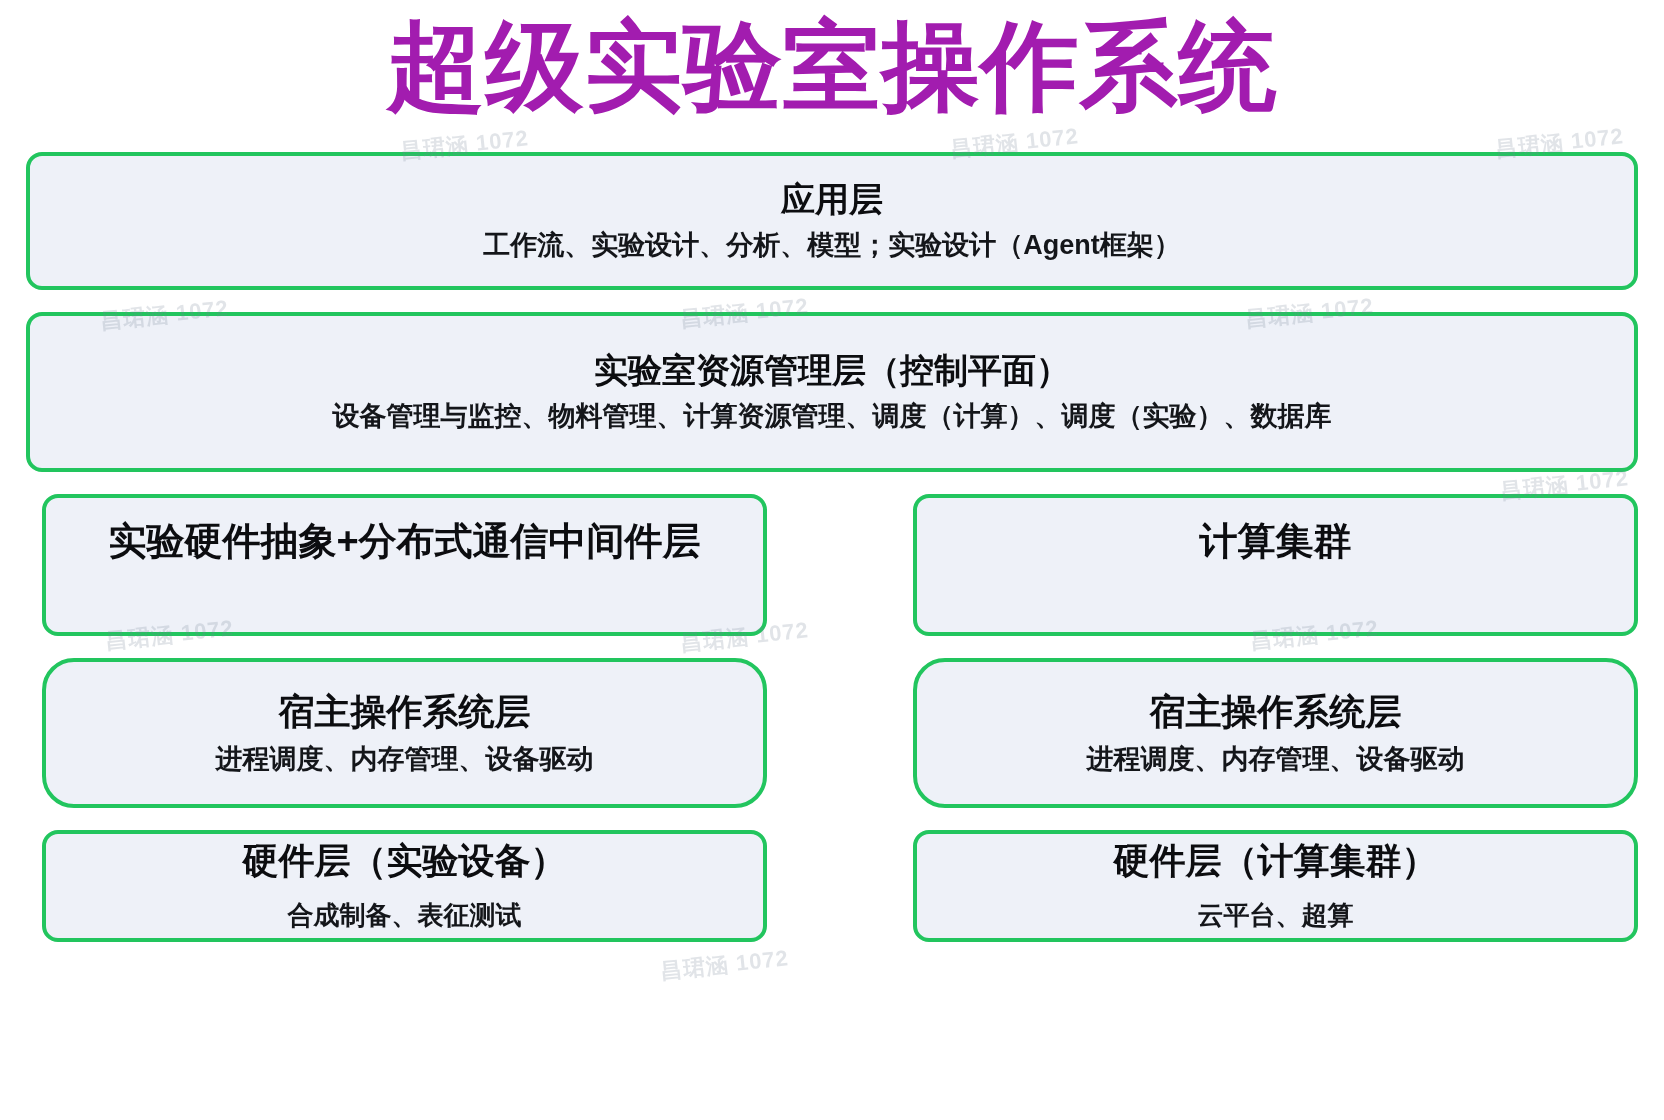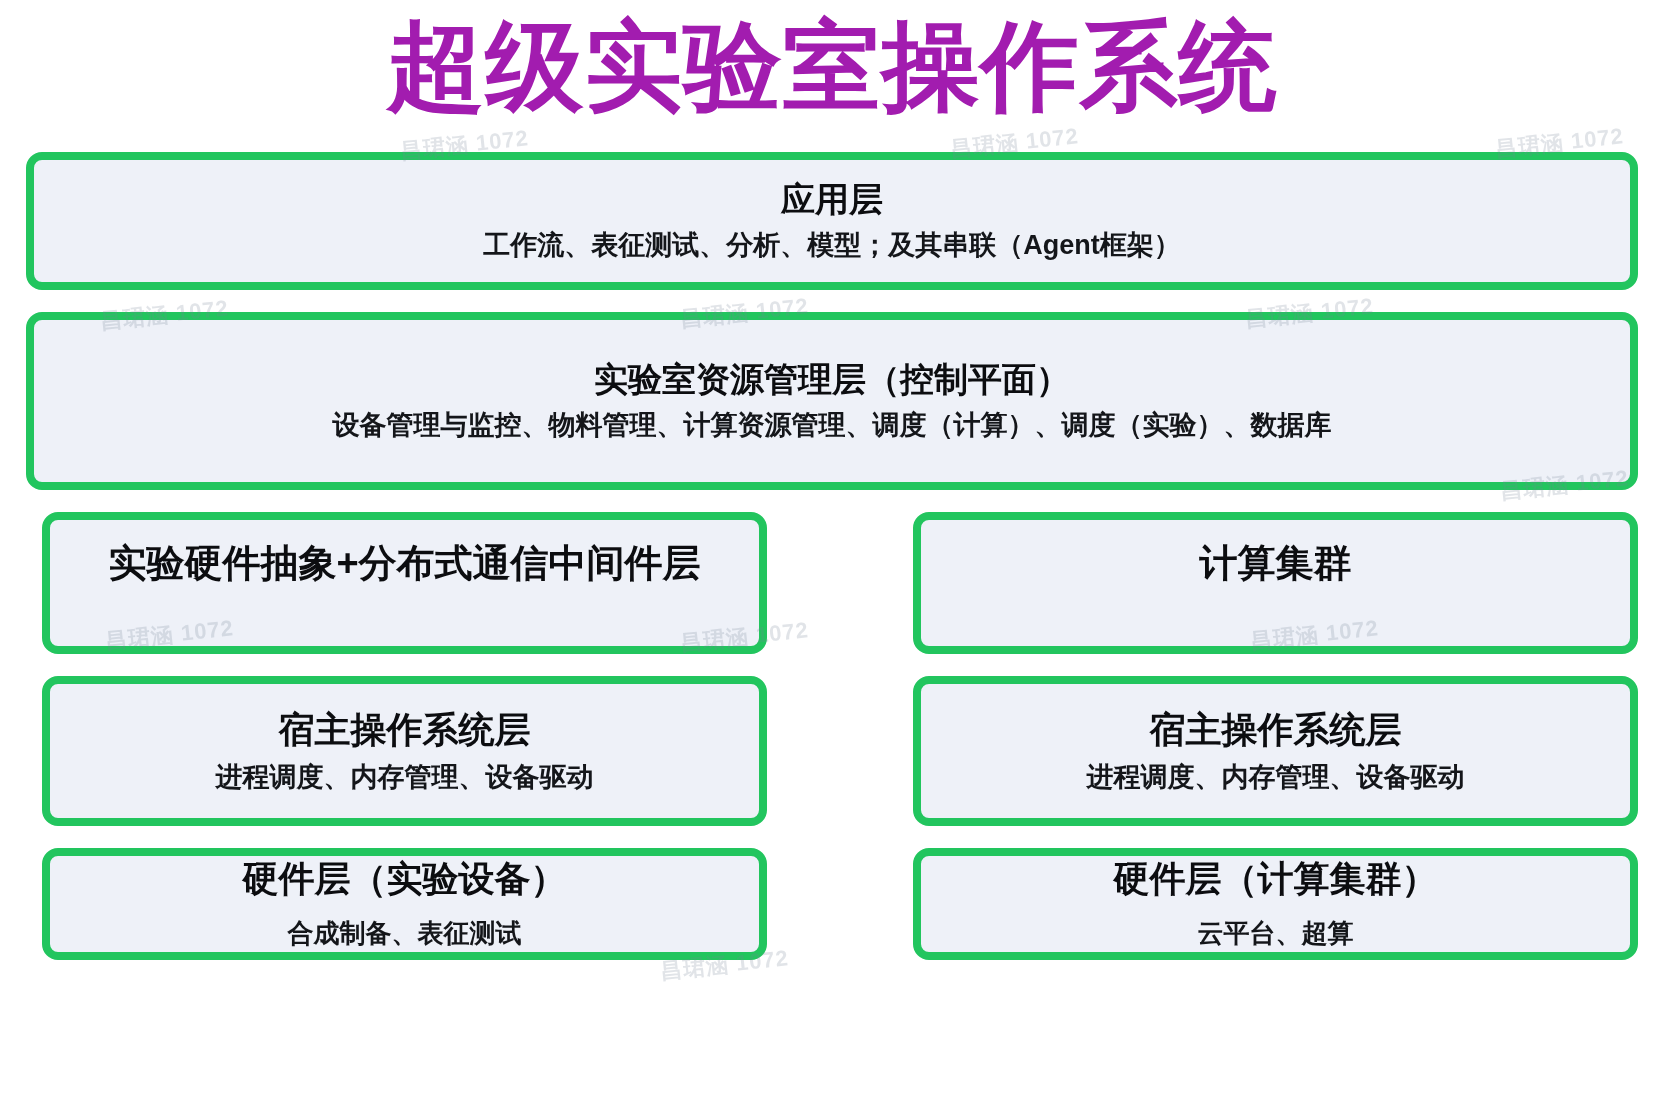--- a/index.html
+++ b/index.html
@@ -30,21 +30,21 @@
     letter-spacing: 1px;
     margin: 0 0 26px 0;
     color: #a21caf;
   }
   .stack {
     display: flex;
     flex-direction: column;
     gap: 22px;
   }
   .box {
-    border: 8px solid #22c55e;
+    border: 4px solid #22c55e;
     border-radius: 16px;
     background: #eef1f8;
     box-sizing: border-box;
     display: flex;
     flex-direction: column;
     align-items: center;
     justify-content: center;
     text-align: center;
     padding: 10px 18px;
     position: relative;
@@ -59,21 +59,21 @@
     font-size: 27px;
     font-weight: bold;
     line-height: 1.3;
     margin-top: 8px;
     color: #14161a;
   }
   .full-app {
     height: 138px;
   }
   .full-res {
-    height: 178px;
+    height: 160px;
   }
   .row {
     display: flex;
     gap: 146px;
     padding-left: 16px;
   }
   .col {
     flex: 1 1 0;
     display: flex;
     flex-direction: column;
@@ -85,20 +85,21 @@
     padding-top: 20px;
   }
   .mid .head {
     font-size: 38px;
   }
   .mid-right .head {
     font-size: 38px;
   }
   .host {
     height: 150px;
+    border-radius: 32px;
   }
   .hw {
     height: 112px;
   }
   .hw .head {
     font-size: 36px;
   }
   .hw .sub {
     font-size: 26px;
     margin-top: 16px;
@@ -125,21 +126,21 @@
 <body>
 
 <div class="page">
 
   <h1 class="title">超级实验室操作系统</h1>
 
   <div class="stack">
 
     <div class="box full-app">
       <div class="head">应用层</div>
-      <div class="sub">工作流、表征测试、分析、模型；及其串联（Agent框架）</div>
+      <div class="sub">工作流、实验设计、分析、模型；实验设计（Agent框架）</div>
     </div>
 
     <div class="box full-res">
       <div class="head">实验室资源管理层（控制平面）</div>
       <div class="sub">设备管理与监控、物料管理、计算资源管理、调度（计算）、调度（实验）、数据库</div>
     </div>
 
     <div class="row">
       <div class="col">
         <div class="box mid">

